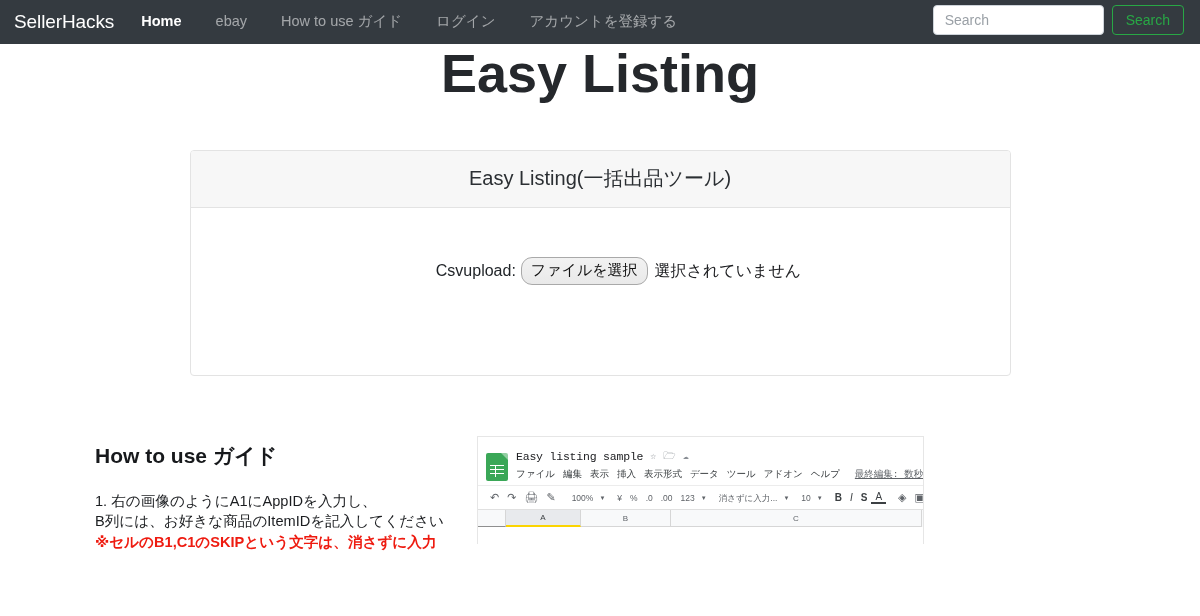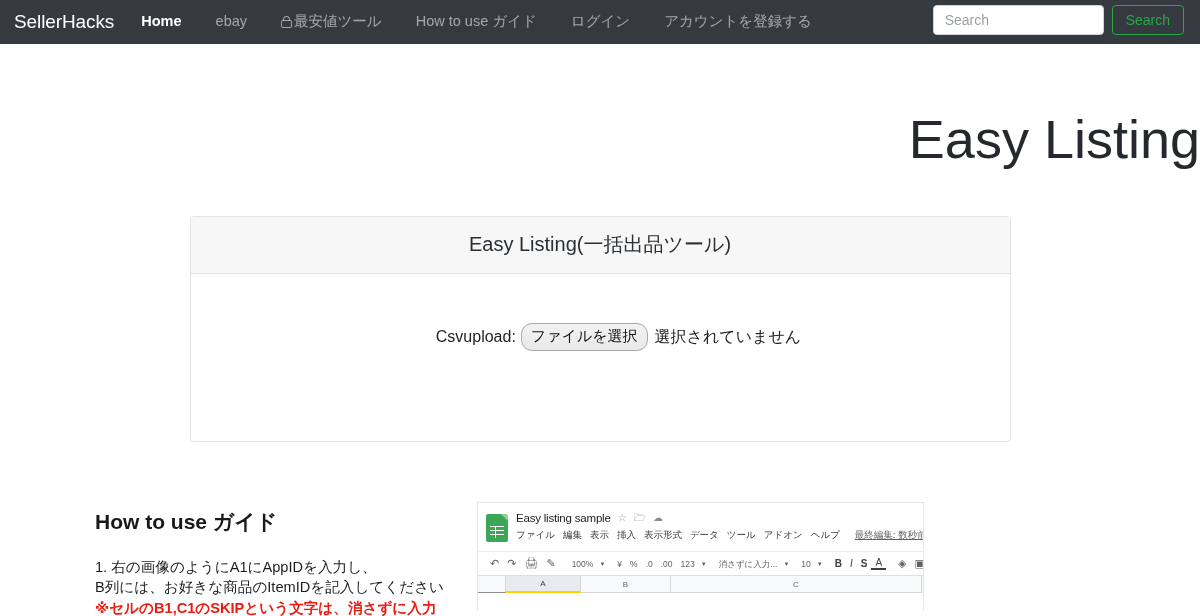--- a/index.html
+++ b/index.html
@@ -95,26 +95,25 @@
     border: 1px solid #28a745;
     color: #28a745;
     border-radius: 4px;
     font-size: 14px;
     cursor: pointer;
     font-family: "Liberation Sans", sans-serif;
   }
 
   
   .page-title {
-    text-align: right;
+    text-align: center;
     font-size: 54px;
-    font-weight: 400;
+    font-weight: 700;
     color: #25282c;
     margin: 0;
-    padding-top: 66px;
     letter-spacing: 0px;
     line-height: 1.1;
   }
 
   
   .card {
     width: 821px;
     margin: 47px auto 0 auto;
     border: 1px solid #e3e3e3;
     border-radius: 4px;
@@ -211,23 +210,24 @@
     border: 1px solid #e6e6e6;
     border-bottom: none;
     background: #fff;
     position: relative;
     top: -7px;
     height: 108px;
     overflow: hidden;
   }
   .sheets-titlebar {
     display: flex;
-    align-items: flex-start;
+    align-items: center;
     padding: 9px 0 0 8px;
     height: 48px;
+    font-family: Liberation Mono, monospace;
   }
   .sheets-logo {
     width: 22px; height: 28px;
     background: #3aa757;
     border-radius: 2px;
     margin-right: 8px;
     margin-top: 2px;
     position: relative;
     flex: 0 0 auto;
   }
@@ -332,27 +332,20 @@
 <body>
 
 <div class="navbar">
   <a class="brand">SellerHacks</a>
   <div class="nav-links">
     <a class="nav-link active">
       <span>Home</span>
     </a>
     <a class="nav-link">
       <span>ebay</span>
-    </a>
-    <a class="nav-link">
-      <span class="lock-icon">
-        <span class="shackle"></span>
-          <span class="body"></span>
-      </span>
-      <span>最安値ツール</span>
     </a>
     <a class="nav-link">
       <span>How to use ガイド</span>
     </a>
     <a class="nav-link">
       <span>ログイン</span>
     </a>
     <a class="nav-link">
       <span>アカウントを登録する</span>
     </a>

